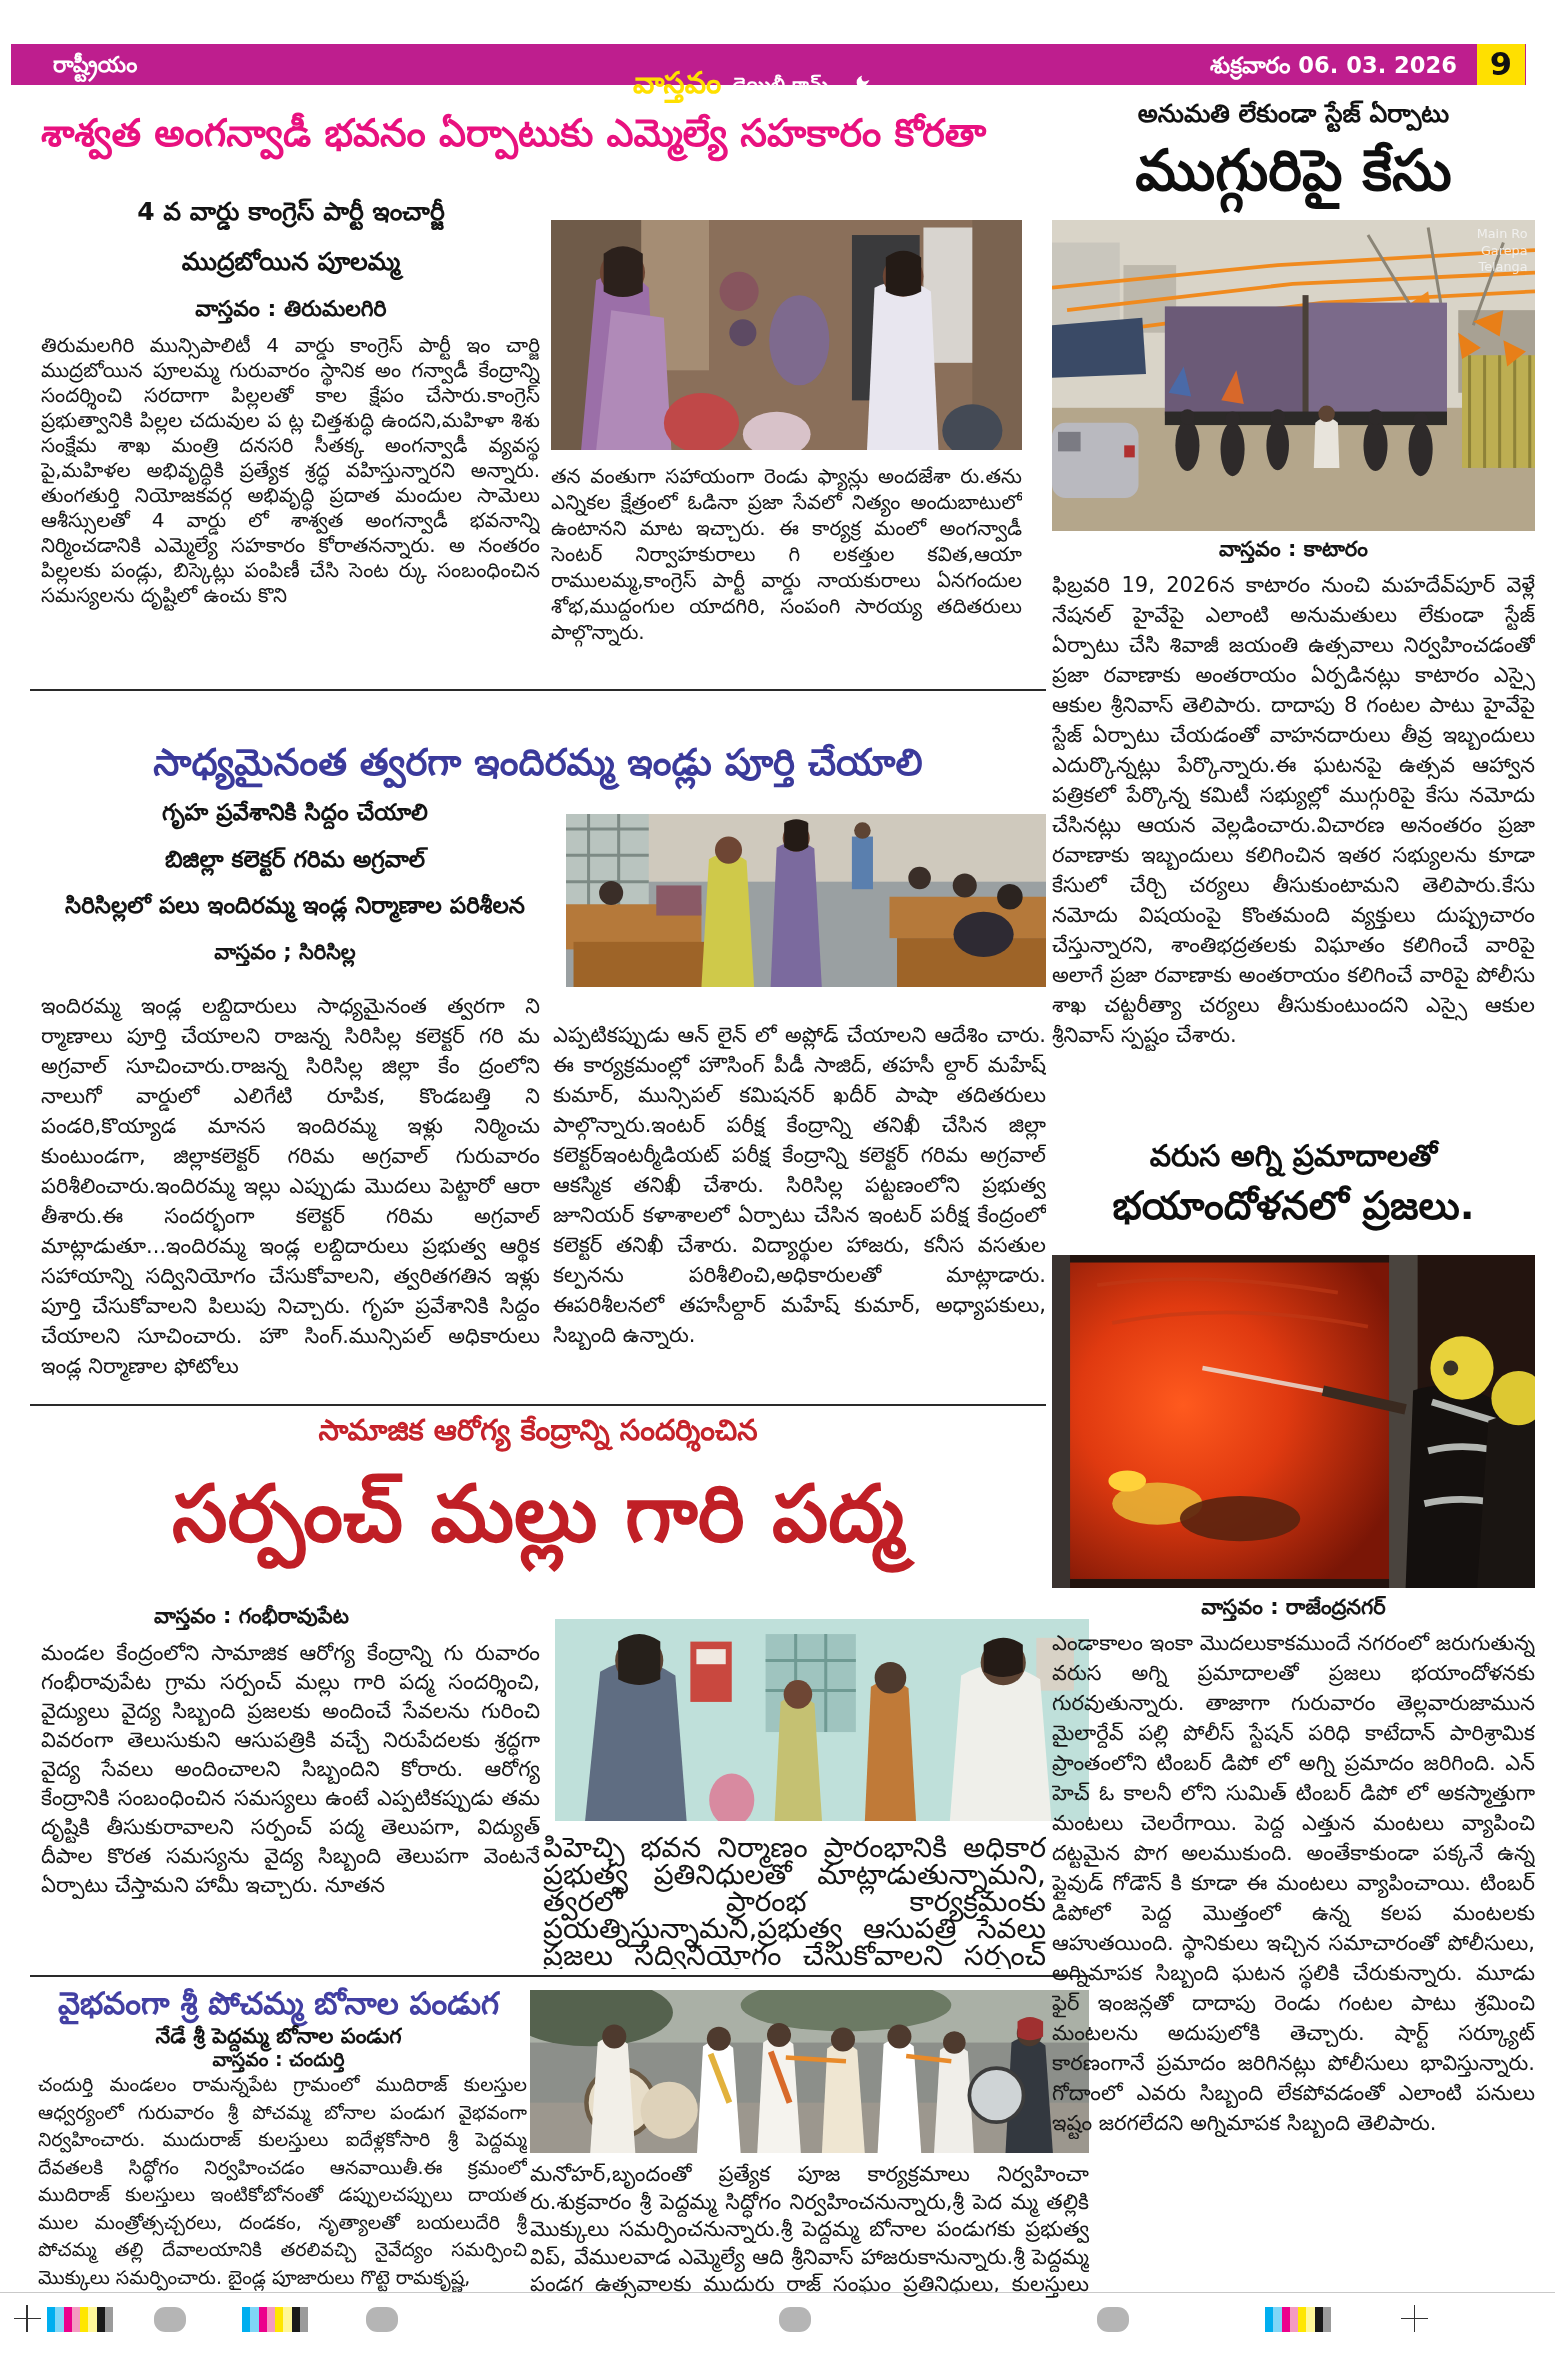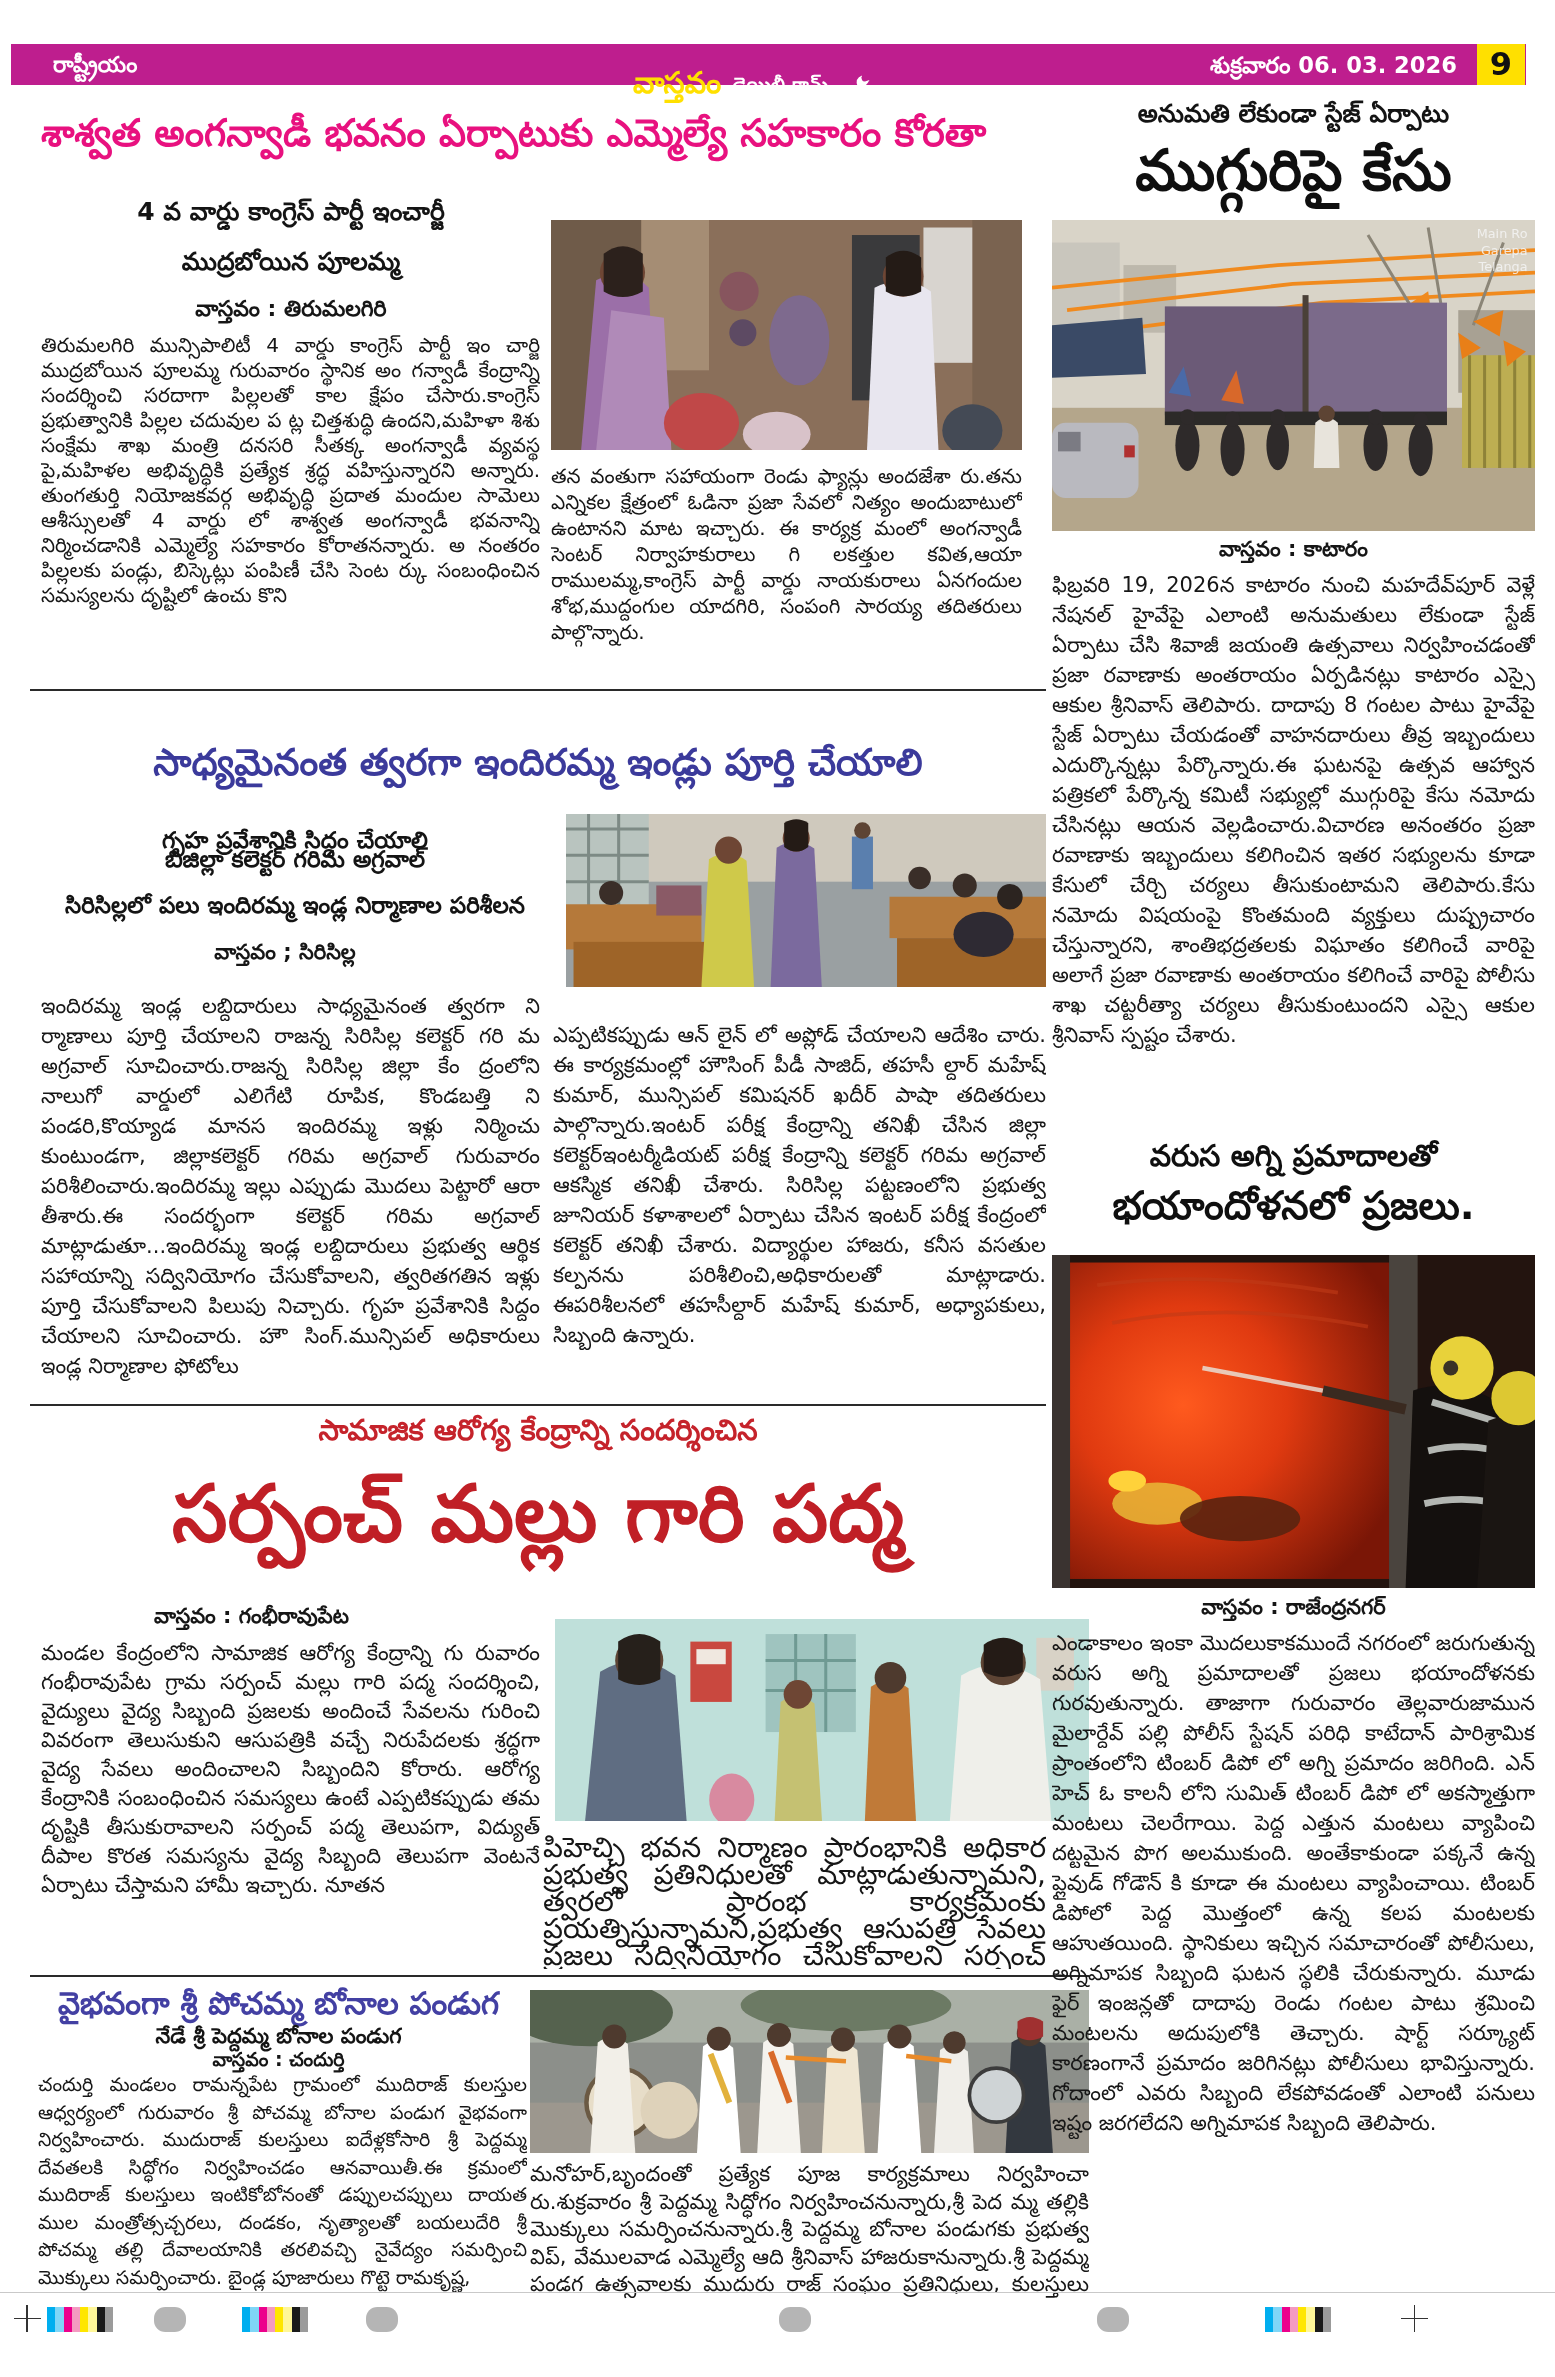--- a/index.html
+++ b/index.html
@@ -28,21 +28,21 @@
   .a1-headline{left:41px;top:111px;width:967px;font-size:38px;color:#e8117f;}
   .a1-sub1{left:41px;top:197px;width:500px;font-size:25px;}
   .a1-sub2{left:41px;top:247px;width:500px;font-size:25px;}
   .a1-date{left:41px;top:296px;width:500px;font-size:22px;}
   .a1-bodyL{left:41px;top:333px;width:499px;height:354px;font-size:20px;line-height:25px;}
   .a1-photo{left:551px;top:220px;width:471px;height:230px;}
   .a1-bodyR{left:551px;top:463px;width:471px;height:188px;font-size:20px;line-height:26px;}
   .rule-a1{left:30px;top:689px;width:1016px;}
   
   .a2-headline{left:30px;top:713px;width:1016px;font-size:37px;color:#3b3a9b;text-align:center;margin-top:28px;}
-  .a2-sub1{left:41px;top:799px;width:508px;font-size:23px;text-align:center;margin-top:28px;}
+  .a2-sub1{left:41px;top:799px;width:508px;font-size:23px;text-align:center;}
   .a2-sub2{left:41px;top:846px;width:508px;font-size:23px;text-align:center;}
   .a2-sub3{left:41px;top:892px;width:508px;font-size:23px;text-align:center;}
   .a2-date{left:31px;top:940px;width:508px;font-size:21px;text-align:center;}
   .a2-bodyL{left:41px;top:974px;width:499px;height:421px;font-size:21px;line-height:30px;margin-top:17px;}
   .a2-photo{left:566px;top:814px;width:480px;height:173px;}
   .a2-bodyR{left:553px;top:997px;width:493px;height:399px;font-size:21px;line-height:30px;margin-top:23px;}
   .rule-a2{left:30px;top:1404px;width:1016px;}
   
   .a3-kicker{left:30px;top:1413px;width:1016px;font-size:29px;color:#c5232b;text-align:center;}
   .a3-headline{left:30px;top:1451px;width:1016px;font-size:79px;color:#c01f26;text-align:center;line-height:1.6;}

